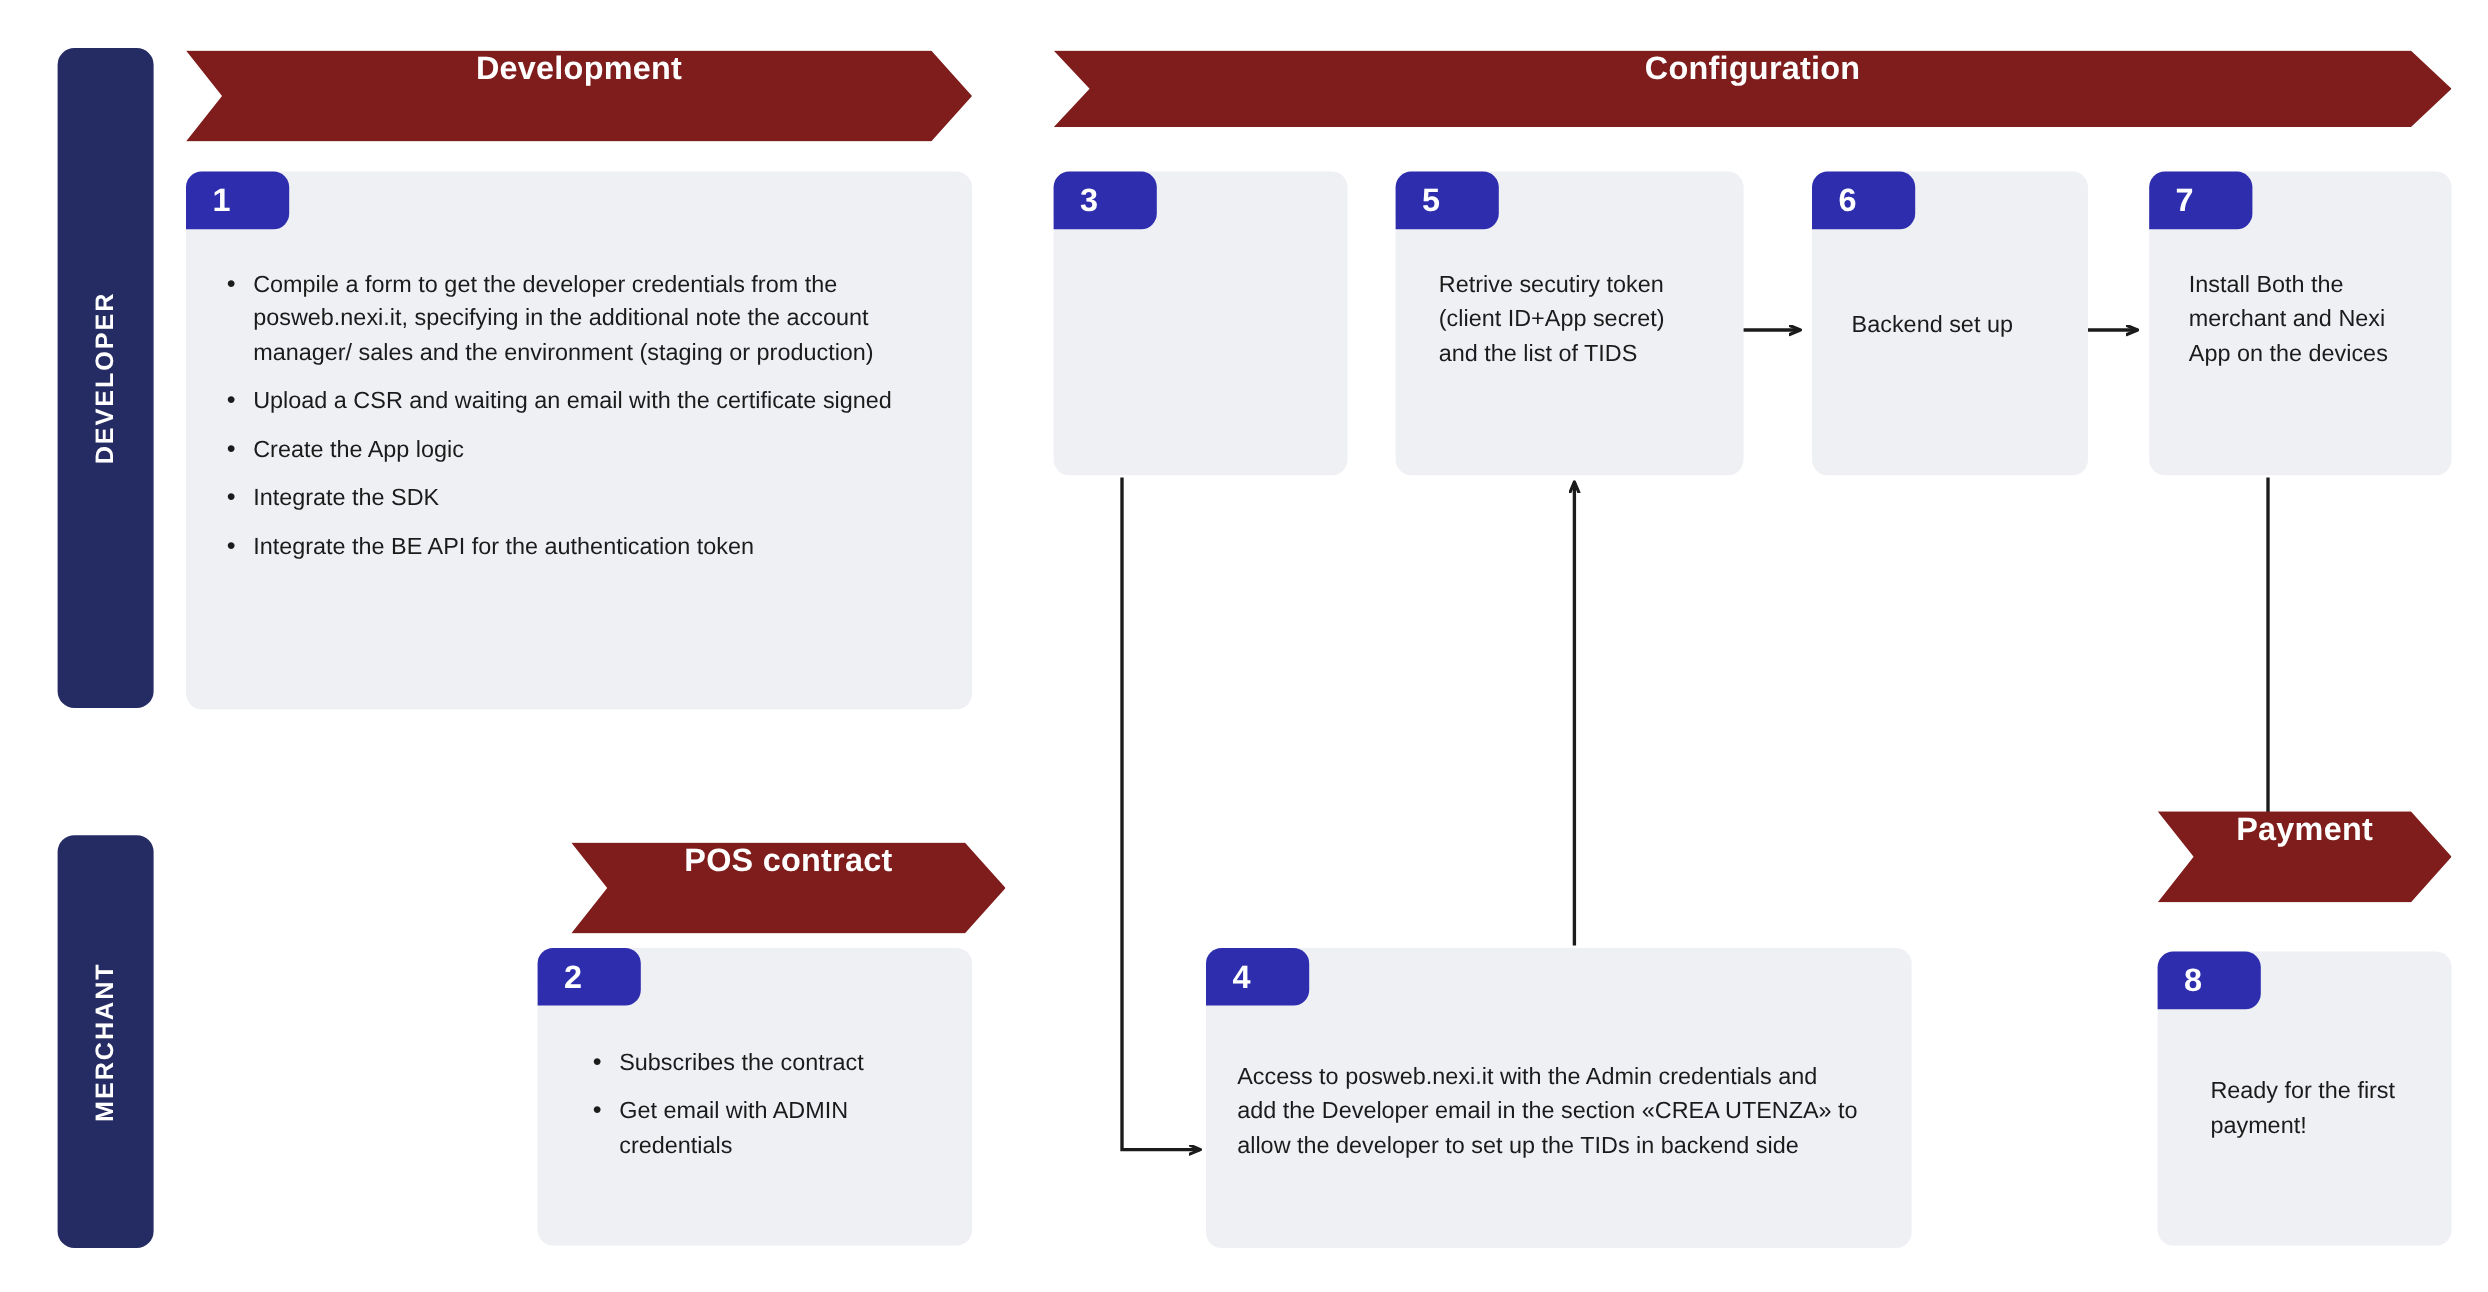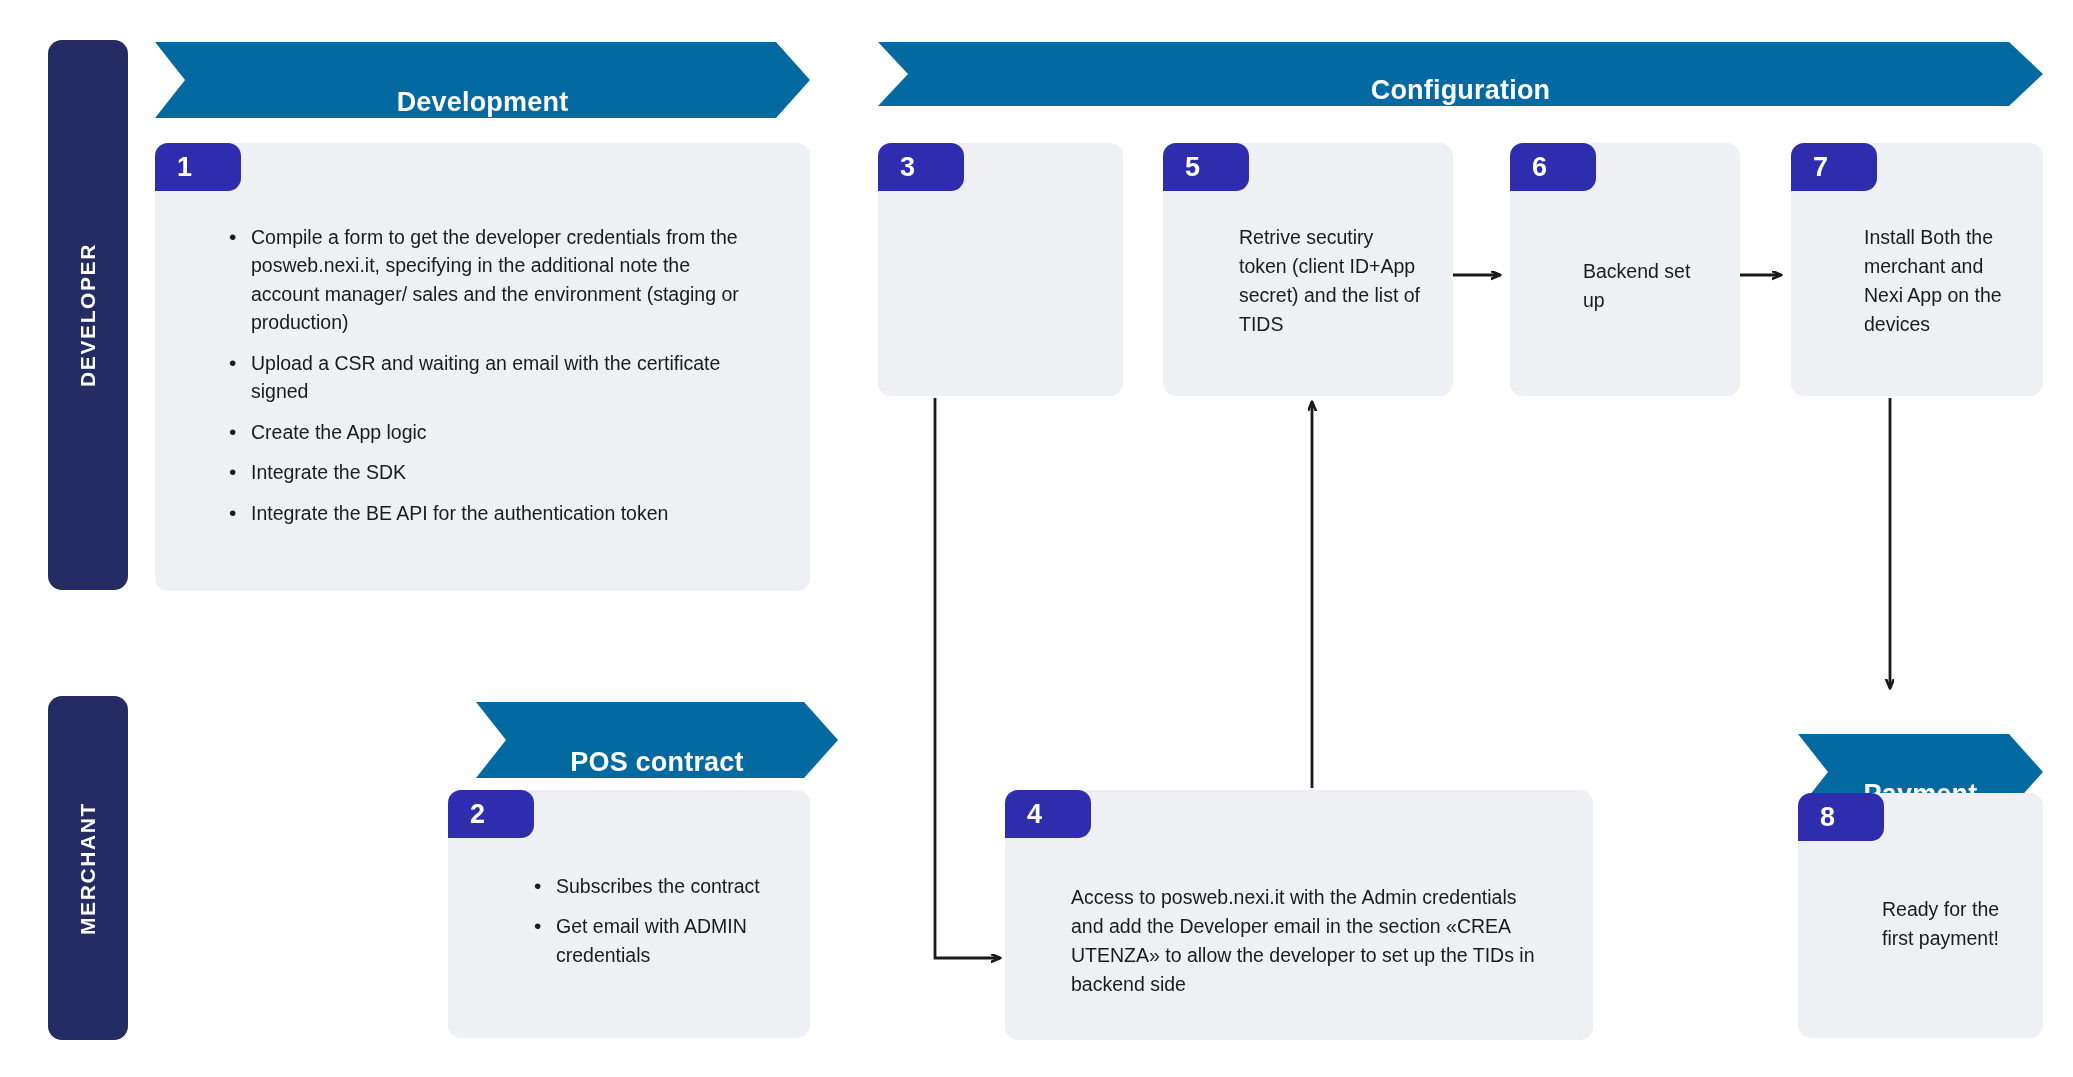--- a/index.html
+++ b/index.html
@@ -31,23 +31,23 @@
     font-size:21px;
     letter-spacing:1.6px;
     writing-mode:vertical-rl;
     transform:rotate(180deg);
     white-space:nowrap;
   }
 
   
   .banner{
     position:absolute;
-    background:#0369a1;
+    background:#7f1d1d;
     display:flex;
-    align-items:flex-end;
+    align-items:flex-start;
     justify-content:center;
     -webkit-clip-path:polygon(0 0, calc(100% - 34px) 0, 100% 50%, calc(100% - 34px) 100%, 0 100%, 30px 50%);
     clip-path:polygon(0 0, calc(100% - 34px) 0, 100% 50%, calc(100% - 34px) 100%, 0 100%, 30px 50%);
   }
   .banner-text{
     color:#ffffff;
     font-weight:bold;
     font-size:27px;
     letter-spacing:0.2px;
     white-space:nowrap;
@@ -74,21 +74,20 @@
     font-size:27px;
     display:flex;
     align-items:center;
     padding-left:22px;
     box-sizing:border-box;
   }
   .card-body{
     position:absolute;
     left:0;right:12px;
     box-sizing:border-box;
-    margin-left:40px;
   }
   .card-body p{
     margin:0;
     color:#1b1b1b;
     font-size:19.5px;
     line-height:1.48;
   }
   ul.bullets{
     margin:0;
     padding:0;
@@ -157,21 +156,21 @@
   </div>
 
   <div class="banner" style="left:878px; top:42px; width:1165px; height:64px;">
     <span class="banner-text">Configuration</span>
   </div>
 
   <div class="banner" style="left:476px; top:702px; width:362px; height:76px;">
     <span class="banner-text">POS contract</span>
   </div>
 
-  <div class="banner" style="left:1798px; top:734px; width:245px; height:76px;">
+  <div class="banner" style="left:1798px; top:676px; width:245px; height:76px;">
     <span class="banner-text">Payment</span>
   </div>
 
   <div class="card" style="left:155px; top:143px; width:655px; height:448px;">
     <div class="badge">
       <span>1</span>
     </div>
     <div class="card-body" style="top:80px; padding:0 40px 0 30px;">
       <ul class="bullets">
         <li>Compile a form to get the developer credentials from the posweb.nexi.it, specifying in the additional note the account manager/ sales and the environment (staging or production)</li>

